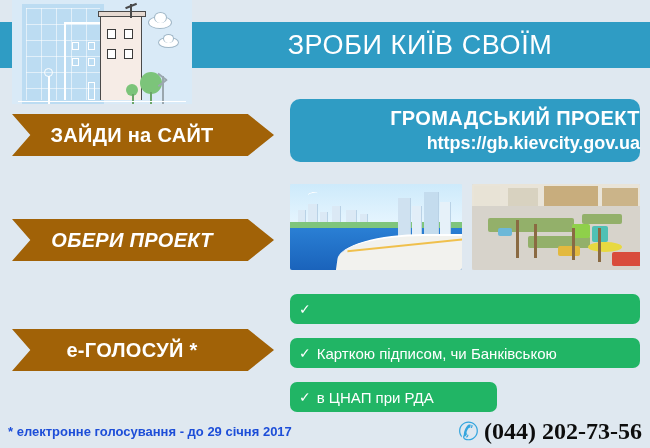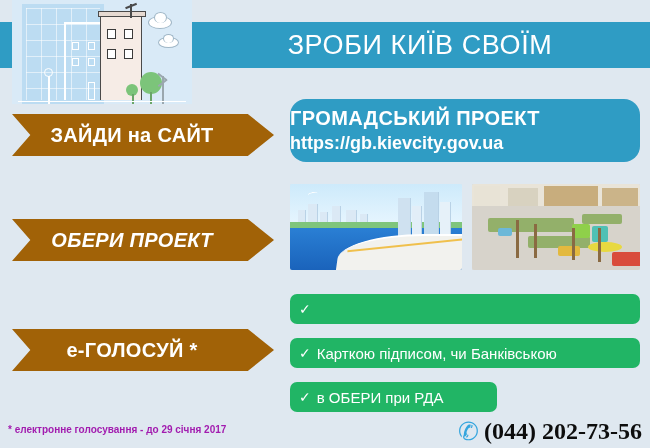--- a/index.html
+++ b/index.html
@@ -226,23 +226,23 @@
   .arrow.a3 { left: 12px; top: 329px; width: 262px; height: 42px; justify-content: center; }
 
   
   .site-box {
     position: absolute;
     left: 290px;
     top: 99px;
     width: 350px;
     height: 63px;
     background: #2f9cc4;
-    border-radius: 16px;
+    border-radius: 10px;
     color: #ffffff;
-    text-align: left;
+    text-align: right;
     box-sizing: border-box;
     padding-top: 7px;
   }
   .site-title {
     font-size: 20px;
     font-weight: bold;
     line-height: 25px;
     letter-spacing: 0.4px;
   }
   .site-url {
@@ -313,23 +313,23 @@
   }
   .cp1 { top: 294px; width: 350px; height: 30px; }
   .cp2 { top: 338px; width: 350px; height: 30px; }
   .cp3 { top: 382px; width: 207px; height: 30px; }
 
   
   .footnote {
     position: absolute;
     left: 8px;
     top: 424px;
-    font-size: 10px;
+    font-size: 13px;
     font-weight: bold;
-    color: #a21caf;
+    color: #1d4ed8;
     white-space: nowrap;
   }
   .phone-wrap {
     position: absolute;
     right: 8px;
     top: 418px;
     display: flex;
     align-items: center;
   }
   .phone-icon {
@@ -445,21 +445,21 @@
 
   <div class="check-pill cp1">
     <span class="tick">✓</span>
   </div>
   <div class="check-pill cp2">
     <span class="tick">✓</span>
     <span>Карткою підписом, чи Банківською</span>
   </div>
   <div class="check-pill cp3">
     <span class="tick">✓</span>
-    <span>в ОБЕРИ при РДА</span>
+    <span>в ЦНАП при РДА</span>
   </div>
 
   <div class="footnote">* електронне голосування - до 29 січня 2017</div>
   <div class="phone-wrap">
     <span class="phone-icon">✆</span>
     <span class="phone-number">(044) 202-73-56</span>
   </div>
 
 </div>
 

